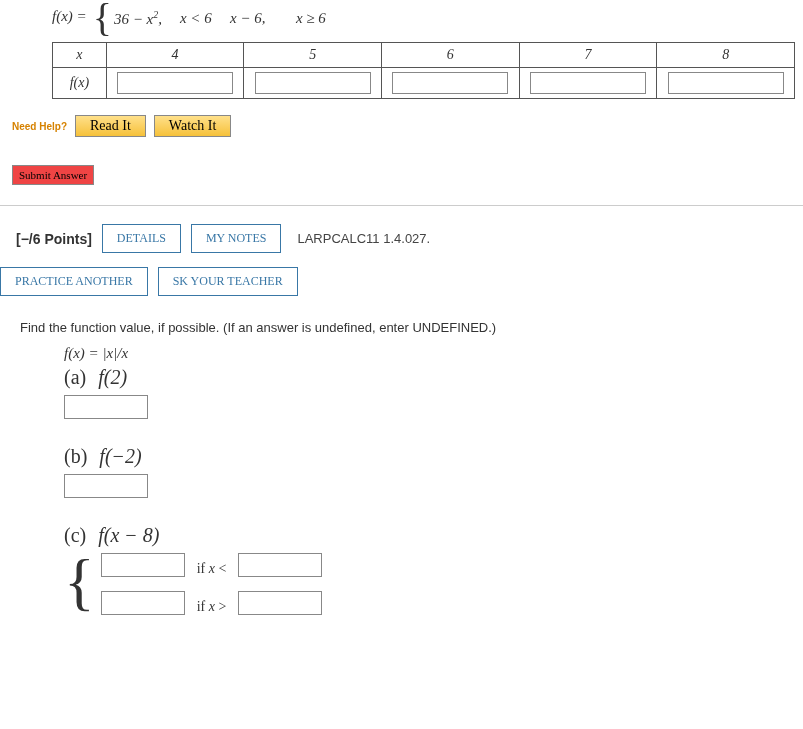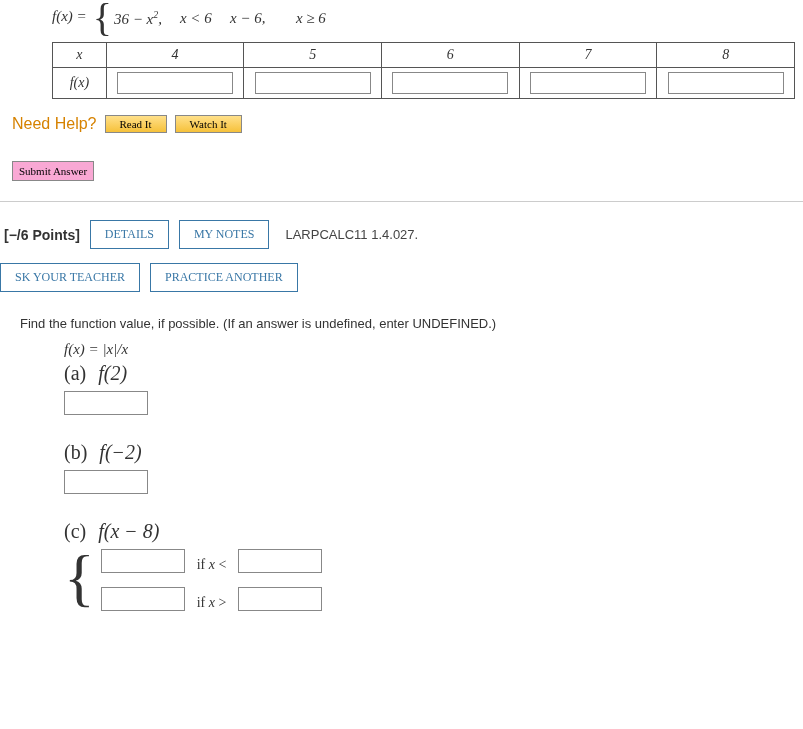--- a/index.html
+++ b/index.html
@@ -13,23 +13,23 @@
   .pw-lines .row{display:flex}
   .pw-lines .expr{min-width:66px}
   .pw-lines .cond{min-width:50px}
   sup{font-size:10px;font-style:italic}
   table.tbl{border-collapse:collapse;margin:4px 0 0 44px;border:1px solid #555}
   table.tbl td{border:1px solid #555;text-align:center;padding:4px 6px;font-family:'Times New Roman',serif;font-style:italic;font-size:14px}
   table.tbl td.hdr{width:54px}
   table.tbl td.col{width:130px}
   .ans-input{width:110px;height:18px;border:1px solid #888;background:#fff}
   .need-help{margin:16px 0 0 4px;display:flex;align-items:center;gap:8px}
-  .nh-label{color:#d68200;font-weight:normal;font-size:16px}
-  .help-btn{background:linear-gradient(#ffe08a,#f6c13a);border:1px solid #888;font-size:11px;padding:2px 14px;font-family:Verdana;cursor:pointer}
-  .submit-btn{background:#f9a8d4;border:1px solid #888;font-size:11px;padding:3px 6px;font-family:Verdana;cursor:pointer}
+  .nh-label{color:#d68200;font-weight:bold;font-size:10px}
+  .help-btn{background:linear-gradient(#ffe08a,#f6c13a);border:1px solid #888;font-size:14px;padding:2px 14px;font-family:Verdana;cursor:pointer}
+  .submit-btn{background:#ef4444;border:1px solid #888;font-size:11px;padding:3px 6px;font-family:Verdana;cursor:pointer}
   .hdr-row{display:flex;align-items:center;gap:10px;margin:0 0 14px 0}
   .points{font-weight:bold;color:#333;font-size:14px}
   .box-btn{border:1px solid #3977a6;color:#3977a6;background:#fff;padding:6px 14px;font-size:12px;font-family:Verdana;cursor:pointer}
   .refcode{color:#444;font-size:13px;margin-left:6px}
   .small-input{width:78px;height:20px;border:1px solid #888;background:#fff}
   .part{margin:0 0 26px 44px}
   .part .label{font-family:'Times New Roman',serif;font-size:20px;margin-bottom:6px}
   .part .label .pl{font-style:normal;margin-right:12px}
   .part .label .fn{font-style:italic}
   .piece-c{display:flex;align-items:center;margin-left:44px;margin-top:6px}
@@ -85,30 +85,30 @@
     <span class="nh-label">Need Help?</span>
     <button class="help-btn">Read It</button>
     <button class="help-btn">Watch It</button>
   </div>
 
   <div style="margin:28px 0 0 4px">
     <button class="submit-btn">Submit Answer</button>
   </div>
 </div>
 
-<div class="hdr-row" style="padding-left:4px">
+<div class="hdr-row" style="padding-left:16px">
   <span class="points">[−/6 Points]</span>
   <button class="box-btn">DETAILS</button>
   <button class="box-btn">MY NOTES</button>
   <span class="refcode">LARPCALC11 1.4.027.</span>
 </div>
 
 <div class="hdr-row" style="padding-left:0;margin-bottom:24px">
+  <button class="box-btn">PRACTICE ANOTHER</button>
   <button class="box-btn">SK YOUR TEACHER</button>
-  <button class="box-btn">PRACTICE ANOTHER</button>
 </div>
 
 <div style="padding:0 20px">
   <div class="prompt">Find the function value, if possible. (If an answer is undefined, enter UNDEFINED.)</div>
   <div class="fdef">f(x) = |x|/x</div>
 
   <div class="part">
     <div class="label"><span class="pl">(a)</span><span class="fn">f(2)</span></div>
     <input class="small-input" style="">
   </div>

